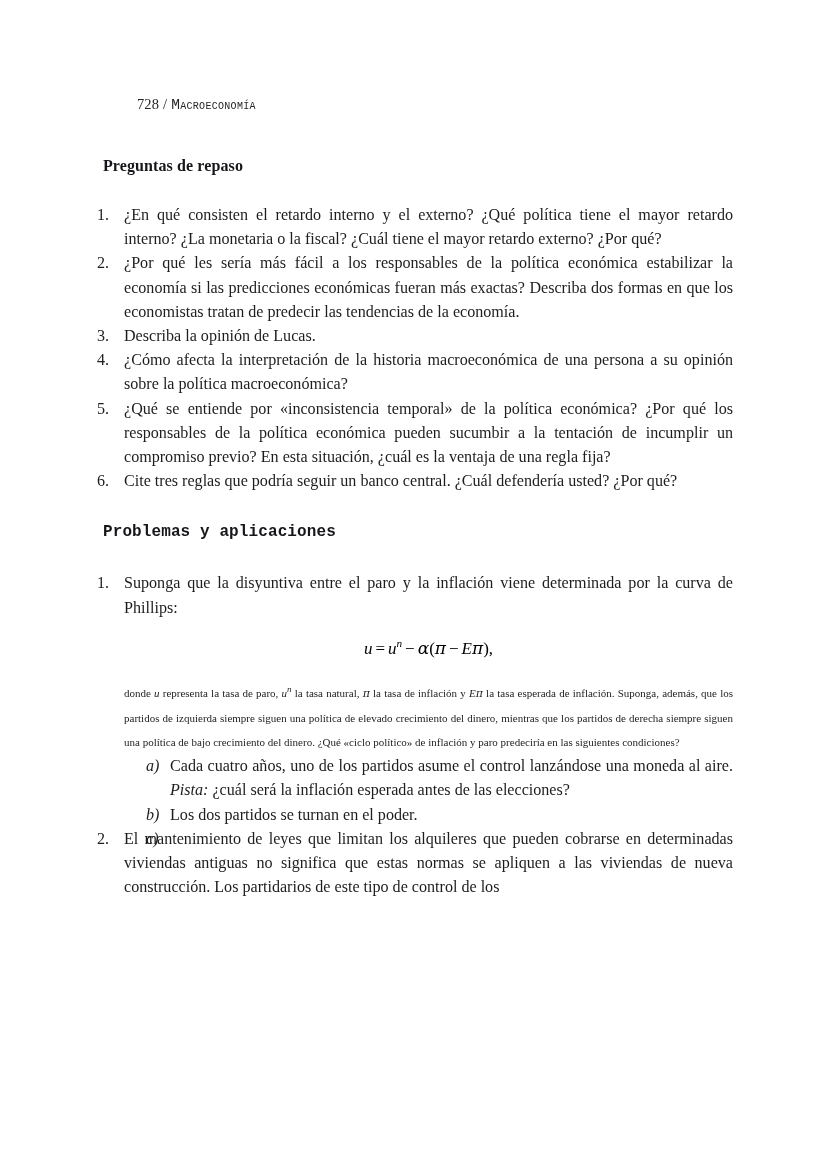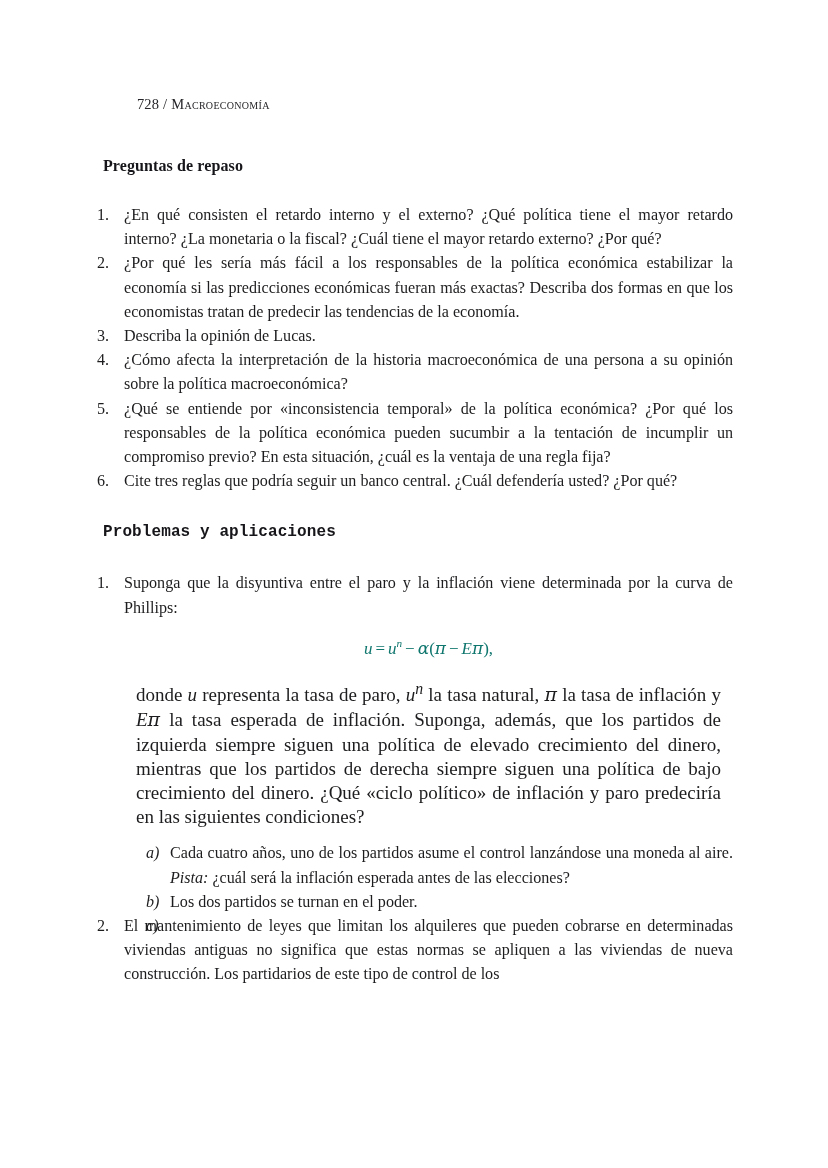--- a/index.html
+++ b/index.html
@@ -38,20 +38,21 @@
     letter-spacing: 0.1px;
     color: #26262a;
     margin: 0 0 44px 0;
     white-space: nowrap;
   }
   .running-head .folio { font-variant: normal; margin-left: 40px; }
   .running-head .sep { padding: 0 4px; }
   .running-head .booktitle {
     font-variant: small-caps;
     letter-spacing: 0.3px;
+    font-family: Liberation Mono, monospace;
   }
 
   
   .section-heading {
     font-size: 16px;
     font-weight: bold;
     color: #16161a;
     margin: 0 0 28px 6px;
     letter-spacing: 0.1px;
   }
@@ -113,21 +114,21 @@
     line-height: 24.2px;
   }
   .sub-wrap { margin-left: 22px; }
 
   
   .equation {
     text-align: center;
     font-size: 17px;
     line-height: 24px;
     margin: 16px 0 16px 0;
-    color: #0f766e;
+    color: #000000;
     white-space: nowrap;
   }
   .equation .var { font-style: italic; }
   .equation .gk   { font-family: "DejaVu Serif", serif; font-style: italic; }
   .equation sup {
     font-size: 0.66em;
     font-style: italic;
     vertical-align: super;
     line-height: 0;
   }
@@ -135,22 +136,22 @@
 
   
   .m { font-style: italic; }
   .gk { font-family: "DejaVu Serif", serif; font-style: italic; }
   .it { font-style: italic; }
 
   
   .gap-after-list { height: 30px; }
 
   p.para {
-    margin: 12px;
-    font-size: 19px;
+    margin: 0;
+    font-size: 11px;
     line-height: 24.2px;
     text-align: justify;
     text-justify: inter-word;
   }
 </style>
 </head>
 <body>
 
 <div class="page">
   <div class="content">

